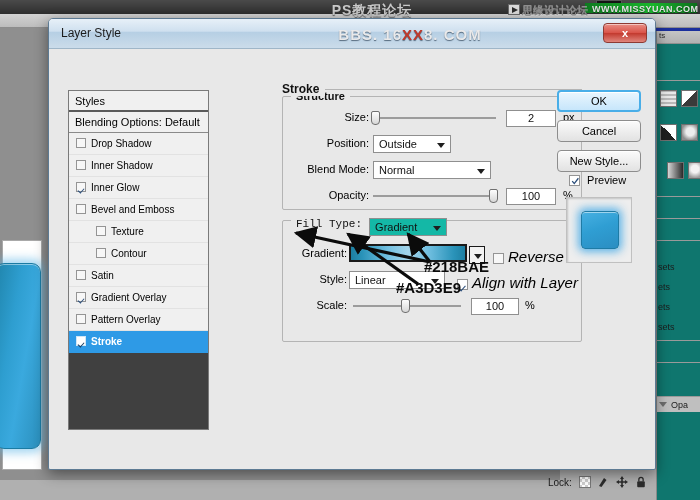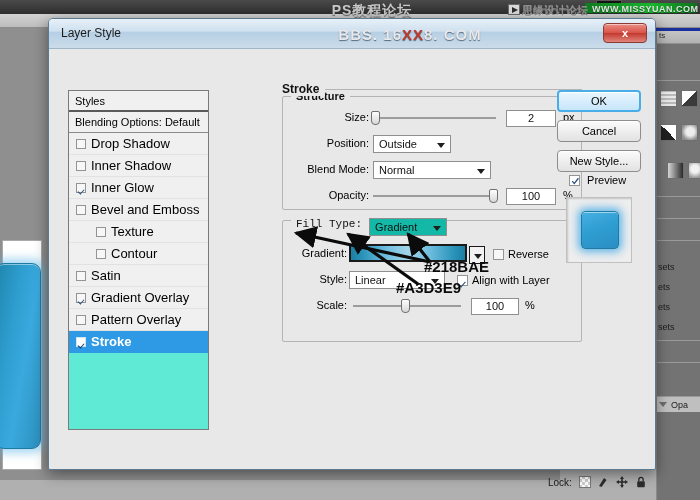--- a/index.html
+++ b/index.html
@@ -35,21 +35,21 @@
     position:absolute; left:-8px; top:22px; width:46px; height:186px;
     border-radius:9px;
     background:linear-gradient(100deg,#1f84ab 0%, #2e9ed0 35%, #3aa9de 60%, #2b8fbc 100%);
     box-shadow:0 0 10px 4px rgba(90,180,230,.55), inset 0 1px 0 rgba(255,255,255,.45);
     border:1px solid #1b7ba3;
   }
 
   
   .ps-rail {
     position:absolute; right:0; top:28px; width:44px; height:472px;
-    background:#737373; border-left:1px solid #8a8a8a;
+    background:#0f766e; border-left:1px solid #8a8a8a;
   }
   .rail-tabrow {
     position:absolute; left:0; top:0; width:44px; height:16px;
     background:linear-gradient(#c9c9c9,#b2b2b2); border-bottom:1px solid #909090;
     font-size:8px; color:#2b2b2b; padding-left:2px; line-height:16px; overflow:hidden;
   }
   .rail-sep { position:absolute; left:0; width:44px; height:1px; background:#9a9a9a; }
   .rail-thumb {
     position:absolute; width:17px; height:17px; border:1px solid #6f6f6f; background:#fff;
     overflow:hidden;
@@ -154,32 +154,32 @@
     background:linear-gradient(#e98e85 0%, #d9544a 48%, #c33b30 52%, #e0857c 100%);
     box-shadow:inset 0 1px 0 rgba(255,255,255,.5);
     color:#fff; font-size:11px; font-weight:bold; text-align:center; line-height:19px;
     cursor:pointer;
   }
   .dlg-body { position:relative; height:421px; }
 
   
   .styles-panel {
     position:absolute; left:19px; top:41px; width:141px; height:340px;
-    background:#5eead4; border:1px solid #7a7a7a;
+    background:#404040; border:1px solid #7a7a7a;
   }
   .styles-head {
     height:21px; line-height:21px; padding-left:6px; font-size:11px;
     background:#f0f0f0; border-bottom:2px solid #5a5a5a;
   }
   .styles-sub {
     height:21px; line-height:21px; padding-left:6px; font-size:11px;
     background:#f0f0f0; border-bottom:1px solid #8a8a8a;
   }
   .st-item {
-    height:22px; line-height:22px; font-size:13px; padding-left:7px;
+    height:22px; line-height:22px; font-size:10px; padding-left:7px;
     background:#f0f0f0; border-bottom:1px solid #e2e2e2; white-space:nowrap;
     cursor:pointer;
   }
   .st-item.indent { padding-left:27px; }
   .st-item.selected {
     background:#2e9ae6; color:#fff; font-weight:bold; border-bottom:1px solid #2e9ae6;
   }
   .cb {
     display:inline-block; width:10px; height:10px; margin-right:5px;
     border:1px solid #949494; background:#f7f7f7; vertical-align:-1px; position:relative;
@@ -242,21 +242,21 @@
     background:linear-gradient(90deg,#1d7fa2 0%, #2a93b9 10%, #74c1e2 33%, #a3d3e9 50%, #74c1e2 67%, #2a93b9 90%, #1d7fa2 100%);
   }
   .grad-arrow {
     position:absolute; width:16px; height:18px; border:1px solid #1a1a1a; background:#f2f2f2; cursor:pointer;
   }
   .grad-arrow::after{
     content:""; position:absolute; left:4px; top:7px; width:0;height:0;
     border-left:4px solid transparent;border-right:4px solid transparent;border-top:5px solid #1e1e1e;
   }
   .chk {
-    position:absolute; font-size:11px; white-space:nowrap; cursor:pointer;
+    position:absolute; font-size:15px; white-space:nowrap; cursor:pointer;font-style:italic;
   }
   .chk .box {
     display:inline-block; width:11px; height:11px; border:1px solid #949494;
     background:#f7f7f7; vertical-align:-2px; margin-right:4px; position:relative;
   }
   .chk .box.on { background:#fff; }
   .chk .box.on::after{
     content:""; position:absolute; left:2px; top:4px; width:3px; height:6px;
     border:solid #2a4d7a; border-width:0 1.7px 1.7px 0; transform:rotate(42deg);
   }

